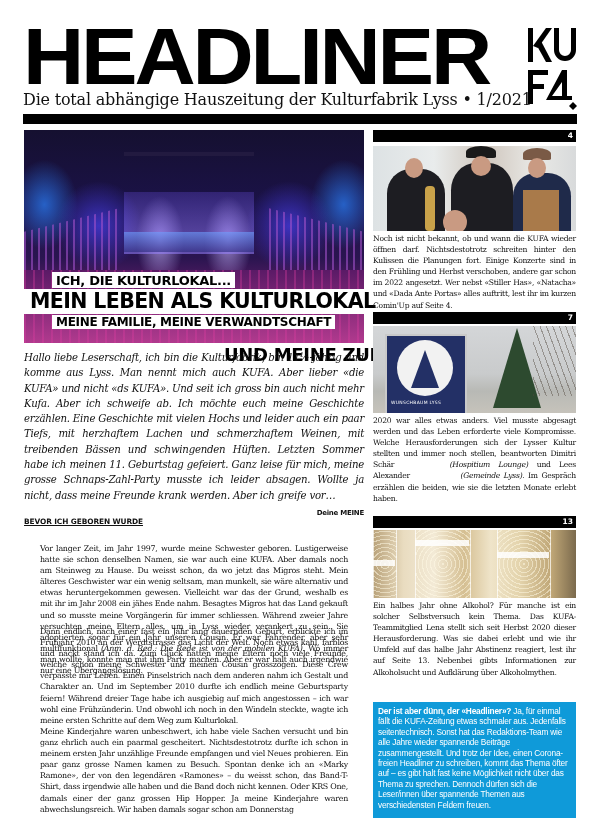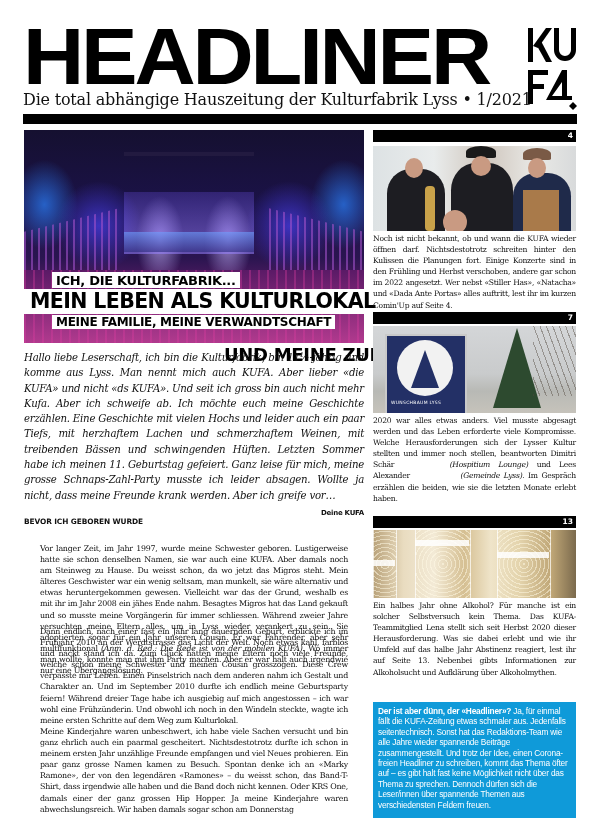--- a/index.html
+++ b/index.html
@@ -33,21 +33,21 @@
   .hl { position: absolute; font-family: "DejaVu Sans", sans-serif; font-weight: bold; color: #000; background: #fff; white-space: nowrap; line-height: 1; }
   .hl-kicker { left: 52px; top: 272px; font-size: 13px; padding: 2px 4px 1px 4px; letter-spacing: -0.3px; }
   .hl-main { left: 24px; top: 289px; width: 334px; font-size: 20.5px; padding: 2px 6px 2px 6px; letter-spacing: -0.6px; }
   .hl-sub1 { left: 52px; top: 315px; font-size: 12px; padding: 1px 4px 1px 4px; letter-spacing: -0.3px; }
   .hl-sub2 { left: 220px; top: 345px; font-size: 18px; padding: 1px 4px 1px 4px; letter-spacing: -0.3px; }
 
   .intro { position: absolute; left: 24px; top: 350px; width: 340px; font-family: "DejaVu Serif", serif; font-style: italic; font-size: 10.2px; line-height: 15.3px; text-align: justify; letter-spacing: -0.25px; }
   .intro .sig { float: right; font-family: "DejaVu Sans", sans-serif; font-style: normal; font-size: 7px; font-weight: bold; margin-top: 3px; }
 
   .sect { position: absolute; left: 24px; width: 340px; }
-  .sect h3 { margin: 0; font-family: "DejaVu Sans", sans-serif; font-weight: bold; font-size: 7.4px; line-height: 11px; letter-spacing: -0.1px; }
+  .sect h3 { margin: 0; font-family: "DejaVu Sans", sans-serif; font-weight: bold; font-size: 7.4px; line-height: 11px; letter-spacing: -0.1px; text-decoration: underline; }
   .sect p { margin: 16px; font-family: "DejaVu Serif", serif; font-size: 7.9px; line-height: 11.1px; text-align: justify; letter-spacing: -0.25px; }
 
   
   .rcol-bar { position: absolute; left: 373px; width: 203px; height: 12px; background: #000; color: #fff; font-family: "DejaVu Sans", sans-serif; font-weight: bold; font-size: 7.5px; line-height: 12px; }
   .rcol-bar .lbl { position: absolute; left: 3px; top: 16px; letter-spacing: -0.2px; text-align: right; }
   .rcol-bar .pg { position: absolute; right: 3px; top: 0; }
 
   .rimg { position: absolute; left: 373px; width: 203px; overflow: hidden; }
   .img-comin { top: 146px; height: 85px; background: linear-gradient(90deg, #dde2e4 0%, #e9ecec 30%, #cfc6bd 55%, #e9e9e6 80%, #d8dadb 100%); }
   .img-comin .p { position: absolute; bottom: 0; border-radius: 40% 40% 0 0; background: #1d1d22; }
@@ -102,28 +102,28 @@
 
 <div class="hero" aria-label="Concert hall stage lit in blue and purple">
   <div class="truss"></div>
   <div class="stage"></div>
   <div class="stage-floor"></div>
   <div class="rail-l"></div>
   <div class="rail-r"></div>
   <div class="floor"></div>
 </div>
 
-<div class="hl hl-kicker">ICH, DIE KULTURFABRIK...</div>
+<div class="hl hl-kicker">ICH, DIE KULTURLOKAL...</div>
 <div class="hl hl-main">MEIN LEBEN ALS KULTURLOKAL</div>
 <div class="hl hl-sub1">MEINE FAMILIE, MEINE VERWANDTSCHAFT</div>
 <div class="hl hl-sub2">UND MEINE ZUKUNFT</div>
 
 <div class="intro">
   <span>Hallo liebe Leserschaft, ich bin die Kulturfabrik, bin 11½-jährig und komme aus Lyss. Man nennt mich auch KUFA. Aber lieber «die KUFA» und nicht «ds KUFA». Und seit ich gross bin auch nicht mehr Kufa. Aber ich schweife ab. Ich möchte euch meine Geschichte erzählen. Eine Geschichte mit vielen Hochs und leider auch ein paar Tiefs, mit herzhaftem Lachen und schmerzhaftem Weinen, mit treibenden Bässen und schwingenden Hüften. Letzten Sommer habe ich meinen 11. Geburtstag gefeiert. Ganz leise für mich, meine grosse Schnaps-Zahl-Party musste ich leider absagen. Wollte ja nicht, dass meine Freunde krank werden. Aber ich greife vor…</span>
-  <span class="sig">Deine KUFA</span>
+  <span class="sig">Deine MEINE</span>
 </div>
 
 <div class="sect" style="top:516px;">
   <h3>BEVOR ICH GEBOREN WURDE</h3>
   <p><span>Vor langer Zeit, im Jahr 1997, wurde meine Schwester geboren. Lustigerweise hatte sie schon denselben Namen, sie war auch eine KUFA. Aber damals noch am Steinweg zu Hause. Du weisst schon, da wo jetzt das Migros steht. Mein älteres Geschwister war ein wenig seltsam, man munkelt, sie wäre alternativ und etwas heruntergekommen gewesen. Vielleicht war das der Grund, weshalb es mit ihr im Jahr 2008 ein jähes Ende nahm. Besagtes Migros hat das Land gekauft und so musste meine Vorgängerin für immer schliessen. Während zweier Jahre versuchten meine Eltern alles, um in Lyss wieder verankert zu sein. Sie adoptierten sogar für ein Jahr unseren Cousin. Er war Fahrender, aber sehr multifunktional </span><i>(Anm. d. Red.: Die Rede ist von der mobilen KUFA)</i><span>. Wo immer man wollte, konnte man mit ihm Party machen. Aber er war halt auch irgendwie nur eine Übergangslösung.</span></p>
 </div>
 
 <div class="sect" style="top:610px;">
   <p>Dann endlich, nach einer fast ein Jahr lang dauernden Geburt, erblickte ich im Frühjahr 2010 an der Werdtstrasse das Licht der Welt. Noch etwas kahl, farblos und nackt stand ich da. Zum Glück hatten meine Eltern noch viele Freunde, welche schon meine Schwester und meinen Cousin grosszogen. Diese Crew verpasste mir Leben. Einen Pinselstrich nach dem anderen nahm ich Gestalt und Charakter an. Und im September 2010 durfte ich endlich meine Geburtsparty feiern! Während dreier Tage habe ich ausgiebig auf mich angestossen – ich war wohl eine Frühzünderin. Und obwohl ich noch in den Windeln steckte, wagte ich meine ersten Schritte auf dem Weg zum Kulturlokal.</p>
 </div>

